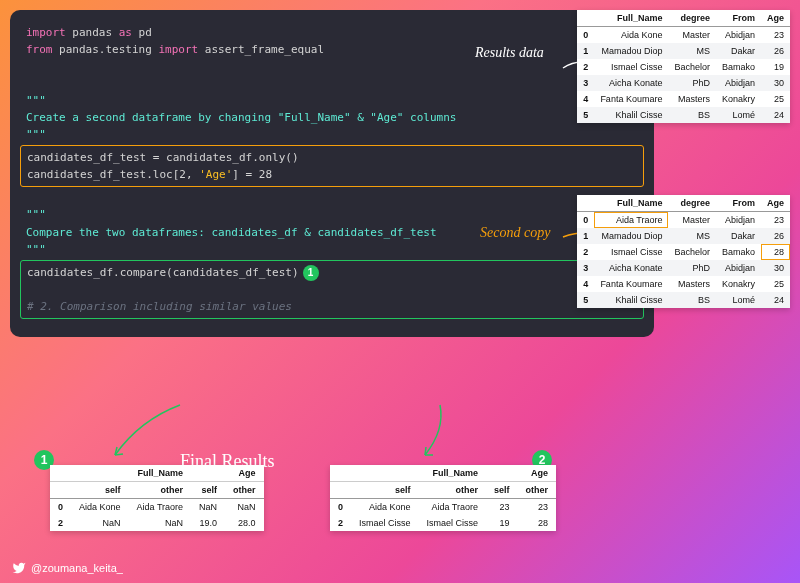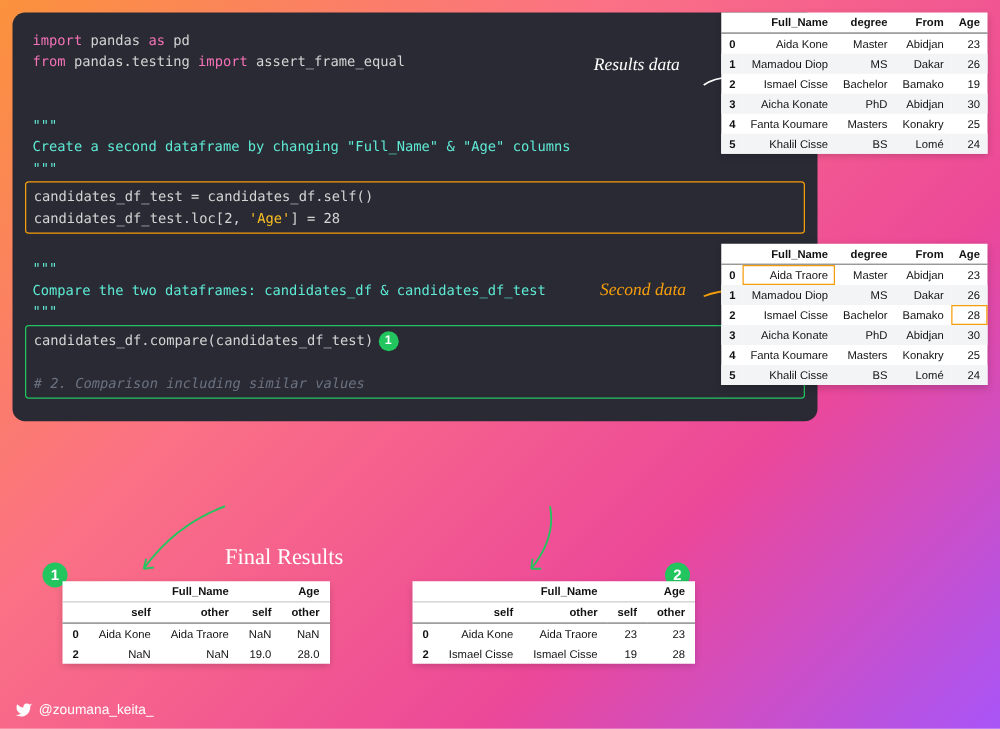--- a/index.html
+++ b/index.html
@@ -53,53 +53,54 @@
     background: #fff; color: #111; font-family: Arial, sans-serif; font-size: 9px;
     border-collapse: collapse; box-shadow: 0 2px 6px rgba(0,0,0,0.2);
   }
   .result-table th, .result-table td { padding: 3px 8px; text-align: right; }
   .result-table td:first-child { font-weight: bold; text-align: left; }
   .result-table .hdr1 th { border-bottom: 1px solid #ccc; font-weight: bold; }
   .result-table .hdr2 th { border-bottom: 1px solid #999; font-weight: bold; }
   .final-label {
     color: #fff; font-family: "Comic Sans MS", cursive; font-size: 18px;
     position: absolute;
+    margin-top: 16px;
   }
   .twitter { position: absolute; left: 12px; bottom: 8px; color: #fff;
     font-family: Liberation Sans, sans-serif; font-size: 11px; display: flex; align-items: center; gap: 5px; }
   svg.arrow { position: absolute; pointer-events: none; }
 </style>
 </head>
 <body>
 
 <div class="code-pane">
   <div class="code-line"><span class="kw">import</span><span class="plain"> pandas </span><span class="kw">as</span><span class="plain"> pd</span></div>
   <div class="code-line"><span class="kw">from</span><span class="plain"> pandas.testing </span><span class="kw">import</span><span class="plain"> assert_frame_equal</span></div>
   <div class="code-line">&nbsp;</div>
   <div class="code-line">&nbsp;</div>
   <div class="code-line"><span class="doc">"""</span></div>
   <div class="code-line"><span class="doc">Create a second dataframe by changing "Full_Name" &amp; "Age" columns</span></div>
   <div class="code-line"><span class="doc">"""</span></div>
   <div class="box box-orange">
-    <div class="code-line"><span class="plain">candidates_df_test = candidates_df.self()</span></div>
+    <div class="code-line"><span class="plain">candidates_df_test = candidates_df.only()</span></div>
     <div class="code-line"><span class="plain">candidates_df_test.loc[</span><span class="num">2</span><span class="plain">, </span><span class="str">'Age'</span><span class="plain">] = </span><span class="num">28</span></div>
   </div>
   <div class="code-line">&nbsp;</div>
   <div class="code-line"><span class="doc">"""</span></div>
   <div class="code-line"><span class="doc">Compare the two dataframes: candidates_df &amp; candidates_df_test</span></div>
   <div class="code-line"><span class="doc">"""</span></div>
   <div class="box box-green">
     <div class="code-line"><span class="plain">candidates_df.compare(candidates_df_test)</span><span class="badge">1</span></div>
     <div class="code-line">&nbsp;</div>
     <div class="code-line"><span class="comment"># 2. Comparison including similar values</span></div>
   </div>
 </div>
 
 <div class="hand-label" style="left:475px; top:45px;">Results data</div>
-<div class="hand-label" style="left:480px; top:225px; color:#f59e0b;">Second data</div>
+<div class="hand-label" style="left:480px; top:225px; color:#f59e0b;">Second copy</div>
 
 <svg class="arrow" style="left:558px; top:50px;" width="50" height="40">
   <path d="M5 18 Q20 8 40 15" stroke="#fff" stroke-width="1.5" fill="none"></path>
   <path d="M40 15 l-6 -4 m6 4 l-7 2" stroke="#fff" stroke-width="1.5" fill="none"></path>
 </svg>
 <svg class="arrow" style="left:558px; top:225px;" width="60" height="30">
   <path d="M5 12 Q25 4 50 10" stroke="#f59e0b" stroke-width="1.5" fill="none"></path>
   <path d="M50 10 l-6 -4 m6 4 l-7 2" stroke="#f59e0b" stroke-width="1.5" fill="none"></path>
 </svg>
 <svg class="arrow" style="left:100px; top:400px;" width="90" height="70">

